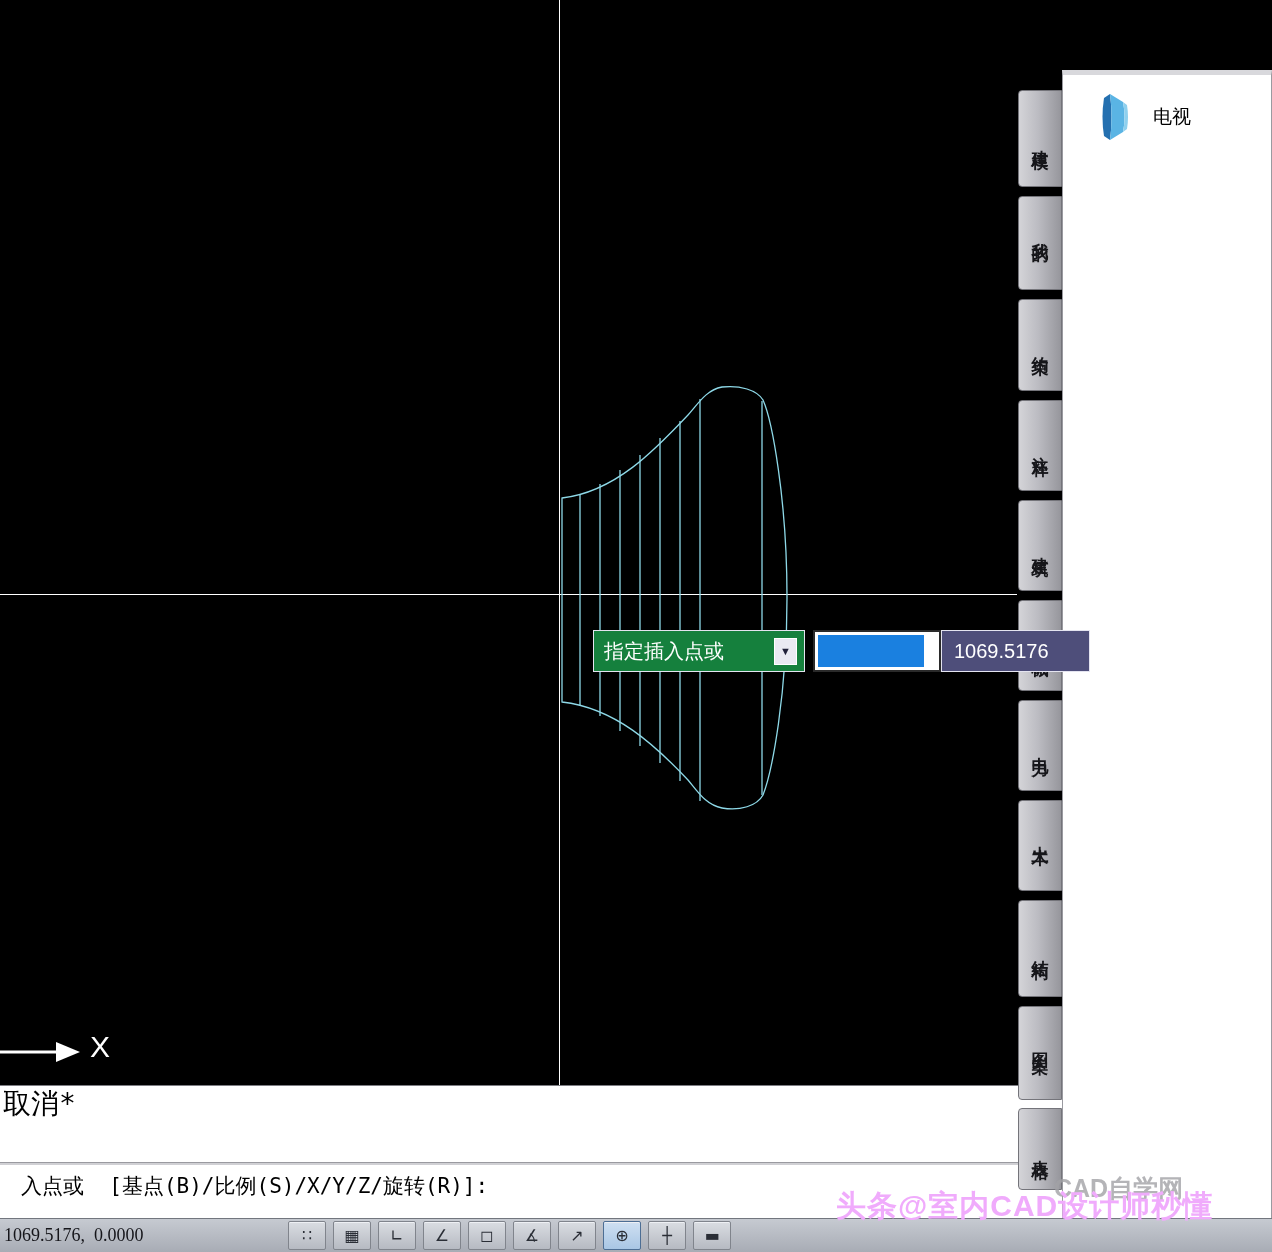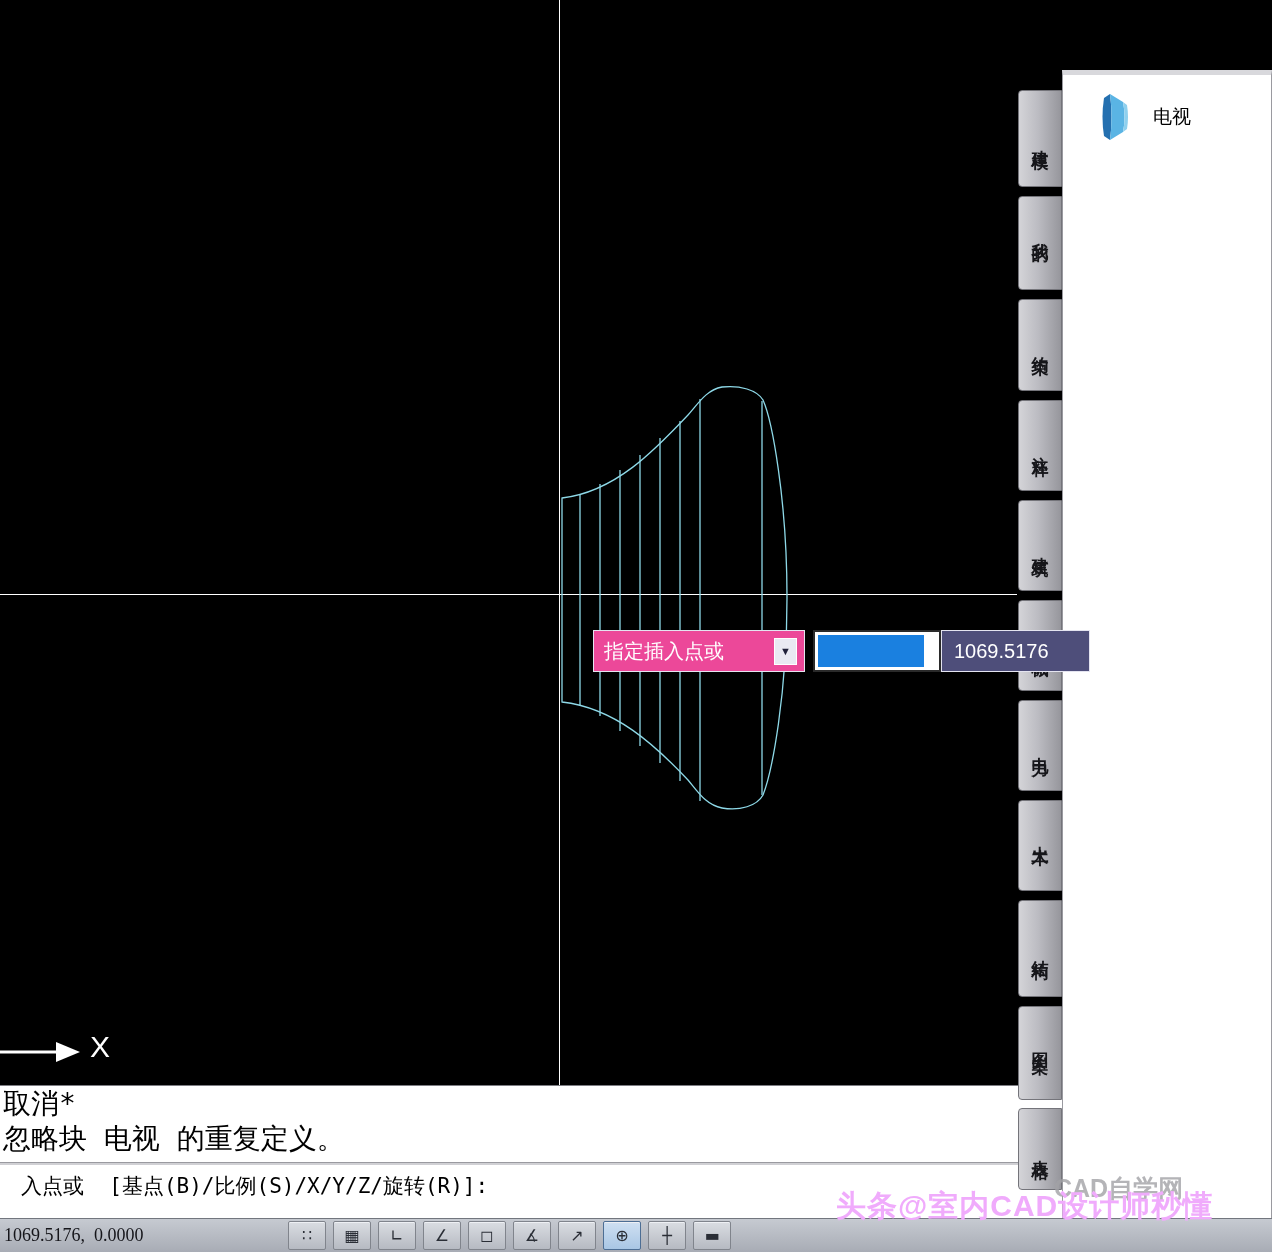--- a/index.html
+++ b/index.html
@@ -12,21 +12,21 @@
   .ch-v{position:absolute;left:559px;top:0;width:1px;height:1085px;background:#fff}
   .ch-h{position:absolute;left:0;top:594px;width:1017px;height:1px;background:#fff}
   .drawing-svg{position:absolute;left:550px;top:375px}
 
   
   .ucs{position:absolute;left:0;top:1030px;width:140px;height:44px}
   .ucs-x{position:absolute;left:90px;top:0;color:#fff;font-size:30px;font-weight:400}
 
   
   .dyn{position:absolute;left:593px;top:630px;z-index:50;display:flex;align-items:stretch}
-  .dyn-prompt{width:212px;height:42px;background:#ec4899;border:1px solid #e4e4f0;color:#fff;
+  .dyn-prompt{width:212px;height:42px;background:#15803d;border:1px solid #e4e4f0;color:#fff;
               font-size:20px;display:flex;align-items:center;padding:0 7px 0 10px}
   .dyn-dd{margin-left:auto;width:23px;height:27px;background:#e9e9f2;border:1px solid #fff;
           color:#20203a;font-size:11px;display:flex;align-items:center;justify-content:center;cursor:pointer}
   .dyn-input{width:128px;height:42px;margin-left:8px;background:#fff;border:2px solid #2a2a2a;position:relative;cursor:text}
   .dyn-input-sel{position:absolute;left:3px;top:3px;bottom:3px;width:106px;background:#1a80e0}
   .dyn-value{width:149px;height:42px;background:#4e4e7a;border:1px solid #e4e4f0;color:#fff;
              font-size:20px;display:flex;align-items:center;padding-left:12px}
 
   
   .tab{position:absolute;left:1018px;width:44px;z-index:30;
@@ -129,21 +129,20 @@
         <path d="M9,5 Q6,24 9,43 L15,47 Q18,24 15,1 Z" fill="#2470b0"></path>
         <path d="M15,1 Q18,24 15,47 L28,39 Q31,24 28,9 Z" fill="#5ab4e4"></path>
         <path d="M28,9 Q31,24 28,39 L32,36 Q34,24 32,12 Z" fill="#8fd0ee"></path>
       </svg>
       <span class="panel-item-label">电视</span>
     </div>
   </div>
 
   <div class="cmd">
     <div class="cmd-line">取消*</div>
-    <div class="cmd-line">忽略块 电视 的重复定义。</div>
     <div class="cmd-divider"></div>
     <div class="cmd-prompt">入点或  [基点(B)/比例(S)/X/Y/Z/旋转(R)]:</div>
   </div>
 
   <div class="status">
     <div class="coords">1069.5176,  0.0000</div>
     <div class="sbtns">
       <div class="sbtn">
           <span>∷</span>
         </div>

